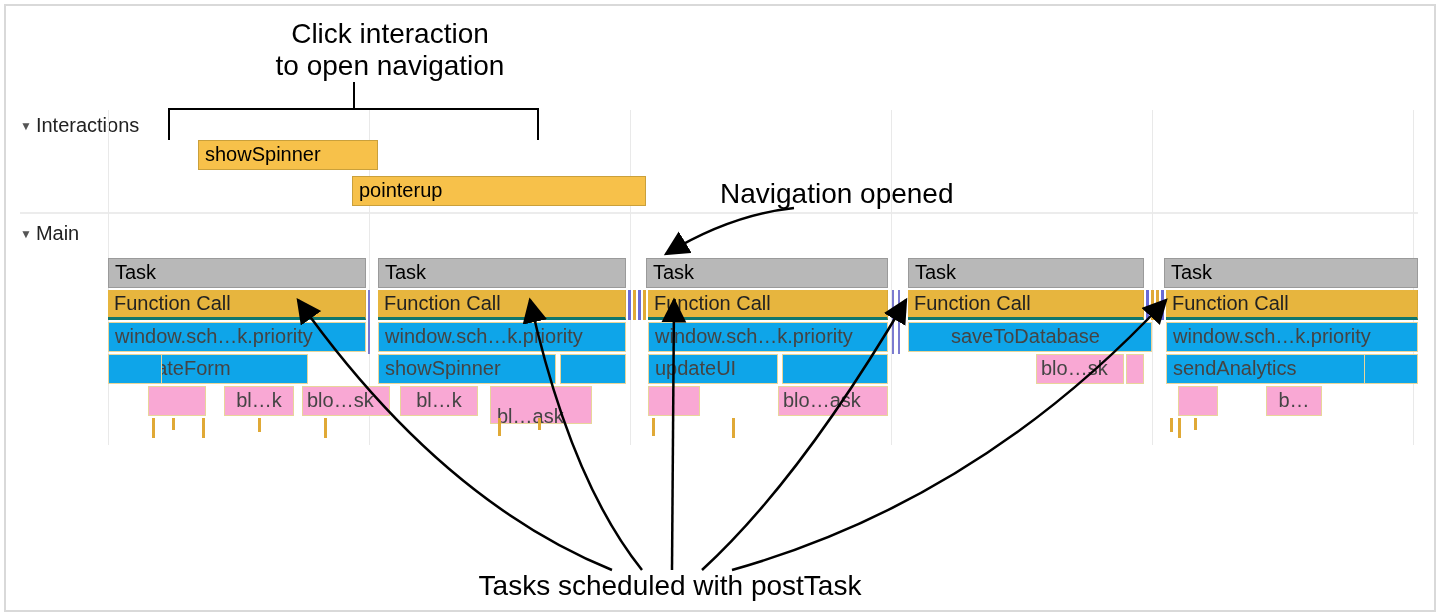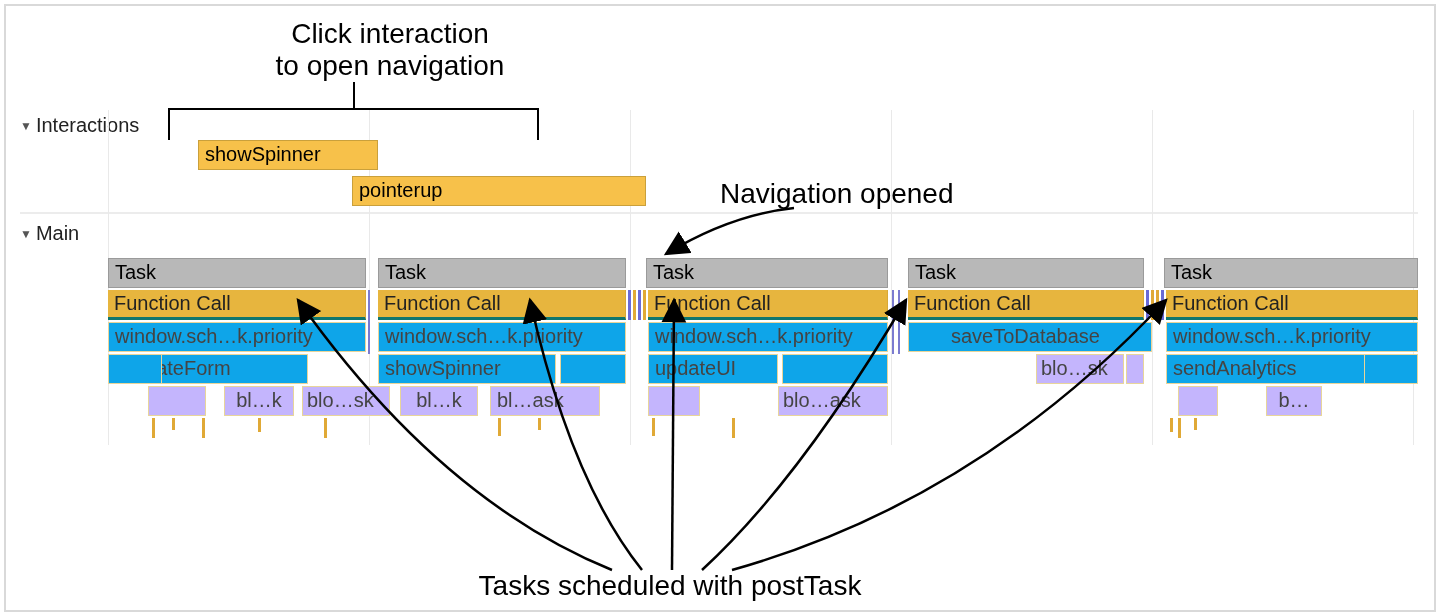--- a/index.html
+++ b/index.html
@@ -39,21 +39,21 @@
   .ibar.pd { left:90px; top:0; width:180px;}
   .ibar.pu { left:244px; top:36px; width:294px;}
 
   
   .main-lane { position:absolute; left:108px; top:258px; width:1310px; }
 
   .row { position:absolute; height:30px; font-size:20px; color:#000; overflow:hidden; white-space:nowrap; text-overflow:ellipsis; padding:2px 6px;}
   .row.task { background:#b8b8b8; border:1px solid #9a9a9a;}
   .row.fn   { background:#e7b53e; border-right:1px solid #d8a836; border-bottom:3px solid #0f766e; color:#222;}
   .row.y    { background:#0ea5e9; border:1px solid #e8d59a; color:#444; }
-  .row.sm   { background:#c4b5fd; border:1px solid #e8d59a; color:#444; font-size:20px;}
+  .row.sm   { background:#f9a8d4; border:1px solid #e8d59a; color:#444; font-size:20px;}
   .stripes { position:absolute; height:30px; }
   .stripes span{ display:inline-block; width:3px; height:100%; margin-right:2px;}
   .sp-o{background:#e0a936;} .sp-b{background:#6a6ad6;}
   .ticks { position:absolute; top:160px; height:24px;}
   .ticks span{ position:absolute; width:3px; background:#e0a936;}
 
   
   .annot { position:absolute; font-size:28px; color:#000; text-align:center; line-height:1.15;}
 
   
@@ -135,21 +135,21 @@
       <span style="left:216px;height:20px;"></span>
   </div>
 
   <div class="thin" style="left:260px; top:32px; height:64px;"></div>
   <div class="row task" style="left:270px; top:0; width:248px;"><span>Task</span></div>
   <div class="row fn" style="left:270px; top:32px; width:248px;"><span>Function Call</span></div>
   <div class="row y" style="left:270px; top:64px; width:248px;"><span>window.sch…k.priority</span></div>
   <div class="row y" style="left:270px; top:96px; width:178px;"><span>showSpinner</span></div>
   <div class="row y" style="left:452px; top:96px; width:66px;"></div>
   <div class="row sm" style="left:292px; top:128px; width:78px;text-align:center;padding:2px 0;"><span>bl…k</span></div>
-  <div class="row sm" style="left:382px; top:128px; width:110px;padding:2px 6px;"><span>bl…ask</span></div>
+  <div class="row sm" style="left:382px; top:128px; width:102px;padding:18px 6px;"><span>bl…ask</span></div>
   <div class="ticks" style="left:270px; width:248px;">
     <span style="left:120px;height:18px;"></span>
       <span style="left:160px;height:12px;"></span>
   </div>
 
   <div class="stripes" style="left:520px; top:32px; width:20px;"><span class="sp-b"></span><span class="sp-o"></span><span class="sp-b"></span><span class="sp-o"></span></div>
   <div class="row task" style="left:538px; top:0; width:242px;"><span>Task</span></div>
   <div class="row fn" style="left:540px; top:32px; width:240px;"><span>Function Call</span></div>
   <div class="row y" style="left:540px; top:64px; width:240px;"><span>window.sch…k.priority</span></div>
   <div class="row y" style="left:540px; top:96px; width:130px;"><span>updateUI</span></div>

